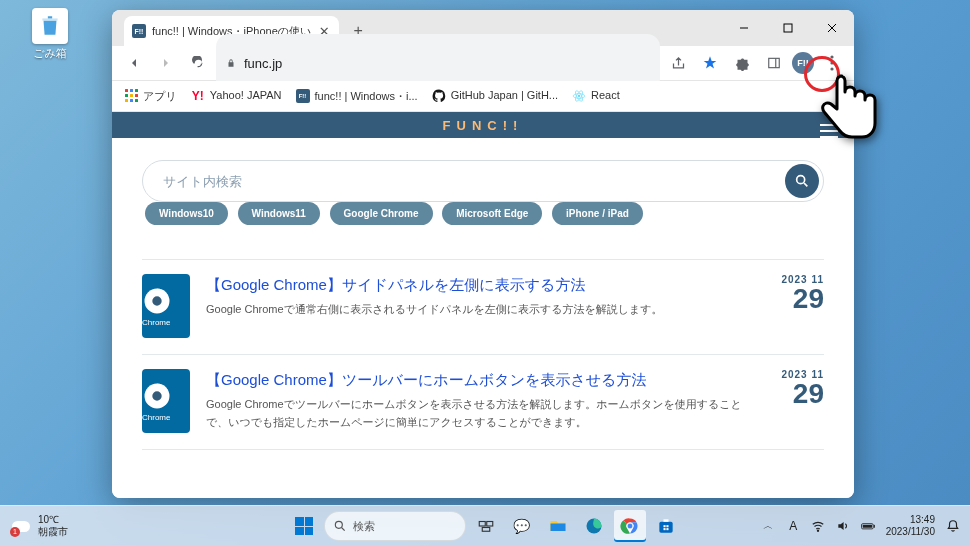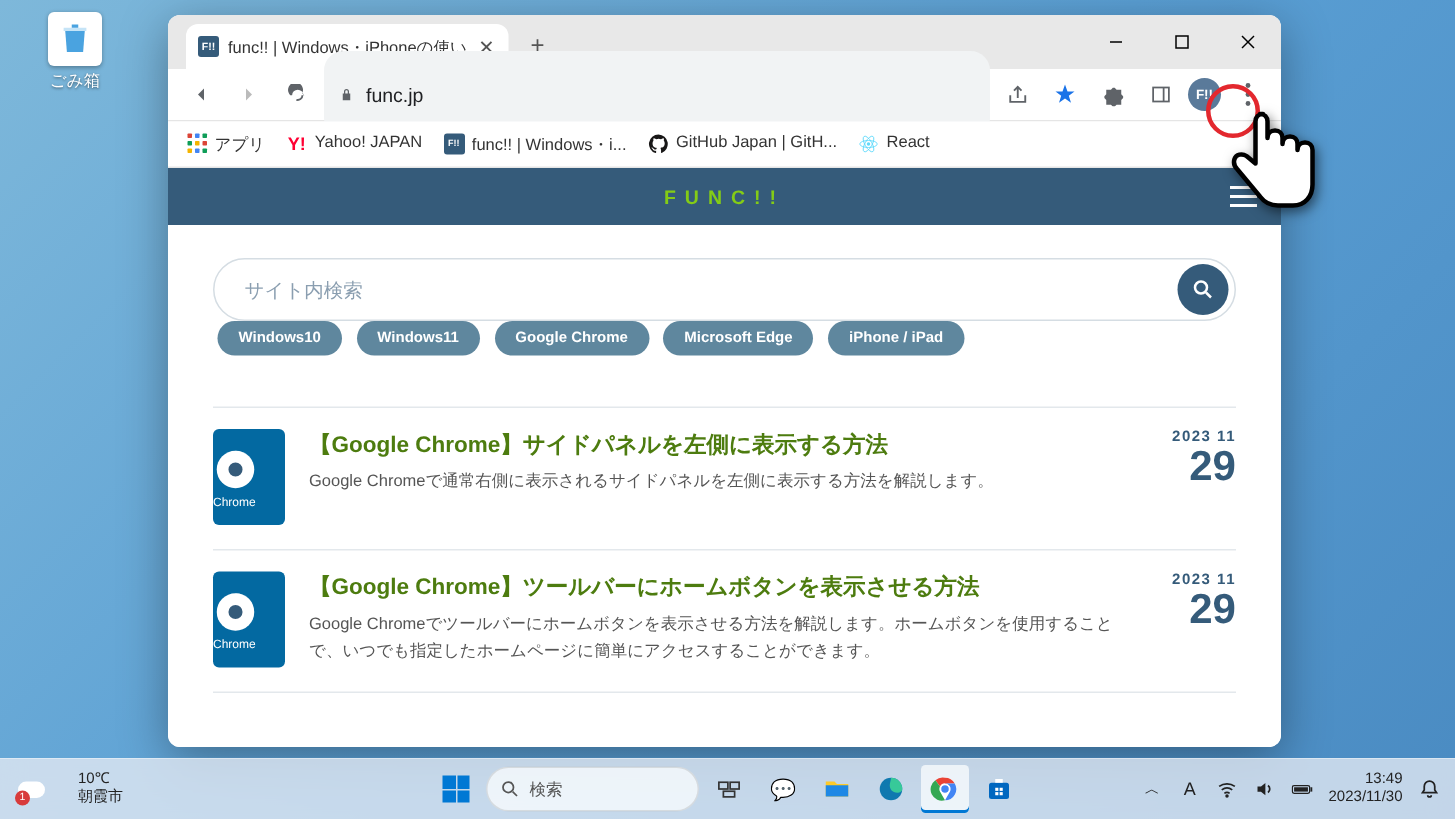--- a/index.html
+++ b/index.html
@@ -29,54 +29,54 @@
 .menu-highlight{position:absolute;top:46px;right:14px;width:30px;height:30px;border:3px solid #e3282e;border-radius:50%;pointer-events:none;z-index:5}
 
 .bookmarks{height:30px;background:#fff;display:flex;align-items:center;padding:0 12px;gap:14px;border-bottom:1px solid #e5e5e5;font-size:11px;color:#333}
 .bm{display:flex;gap:5px}
 .bm-ico{width:14px;height:14px;display:flex;align-items:center;justify-content:center;font-size:12px}
 .apps-ico span{display:inline-block;width:3px;height:3px;background:#db4437;margin:0.5px;border-radius:0.5px}
 .apps-ico{display:grid;grid-template-columns:repeat(3,1fr);width:14px;height:14px;gap:1px}
 .apps-ico span:nth-child(2){background:#4285f4}.apps-ico span:nth-child(3){background:#0f9d58}.apps-ico span:nth-child(4){background:#0f9d58}.apps-ico span:nth-child(5){background:#f4b400}.apps-ico span:nth-child(6){background:#db4437}.apps-ico span:nth-child(7){background:#f4b400}.apps-ico span:nth-child(8){background:#4285f4}.apps-ico span:nth-child(9){background:#0f9d58}
 
 .content{flex:1;overflow:hidden;background:#fff}
-.site-header{height:38px;background:#355b7a;display:flex;align-items:center;justify-content:center;position:relative;color:#84cc16;letter-spacing:6px;font-size:13px;font-weight:bold}
+.site-header{height:26px;background:#355b7a;display:flex;align-items:center;justify-content:center;position:relative;color:#fdba74;letter-spacing:6px;font-size:13px;font-weight:bold}
 .hamb{position:absolute;right:16px;top:12px;width:18px}
 .hamb div{height:2px;background:#fff;margin-bottom:4px}
 
 .site-body{padding:22px 30px}
 .search{display:flex;align-items:center;border:1px solid #d5dde3;border-radius:22px;height:40px;padding:0 4px 0 18px;gap:10px}
 .search input{border:0;outline:0;flex:1;font-size:13px;color:#355b7a;background:transparent}
 .search input::placeholder{color:#8a9eb0}
 .search-btn{width:34px;height:34px;border-radius:50%;background:#355b7a;display:flex;align-items:center;justify-content:center}
 .search-btn svg{stroke:#fff;fill:none}
 
 .pills{text-align:left}
 .pills span{display:inline-block;background:#5f879e;color:#fff;font-size:10px;padding:6px 14px;border-radius:14px;margin:0 3px;font-weight:600}
 
 .articles{margin-top:34px}
 .art{display:flex;gap:16px;padding:14px 0 16px;border-bottom:1px solid #e3e8ec}
 .art:first-child{border-top:1px solid #e3e8ec}
 .thumb{width:48px;height:64px;background:#0369a1;border-radius:4px;display:flex;flex-direction:column;justify-content:center;flex-shrink:0}
 .thumb svg{width:30px;height:30px}
 .thumb-label{color:#fff;font-size:8px;margin-top:2px}
 .art-body{flex:1;min-width:0}
-.art-title{color:#4d7c0f;font-size:15px;font-weight:bold;margin:0 0 6px;line-height:1.4}
+.art-title{color:#1d4ed8;font-size:15px;font-weight:normal;margin:0 0 6px;line-height:1.4}
 .art-desc{color:#555;font-size:11px;line-height:1.6;margin:0}
 .art-date{text-align:right;padding-left:8px;flex-shrink:0}
 .art-date .ym{color:#355b7a;font-size:10px;font-weight:bold;letter-spacing:1px}
 .art-date .d{color:#355b7a;font-size:28px;font-weight:bold;line-height:1}
 
 
 .hand{position:absolute;top:66px;right:-2px;z-index:10;width:70px;height:90px}
 .hand svg{width:100%;height:100%;filter:drop-shadow(2px 3px 4px rgba(0,0,0,.5))}
 
 
 .taskbar{position:absolute;bottom:0;left:0;right:0;height:40px;background:rgba(229,235,243,.78);backdrop-filter:blur(8px);display:flex;align-items:center;padding:0 10px;border-top:1px solid rgba(255,255,255,.4)}
-.weather{display:flex;align-items:center;gap:20px;font-size:10px;color:#222;line-height:1.2}
+.weather{display:flex;align-items:center;gap:6px;font-size:10px;color:#222;line-height:1.2}
 .wico{width:22px;height:22px;position:relative}
 .wico .cloud{position:absolute;width:18px;height:11px;background:#fff;border-radius:6px;top:6px;left:2px}
 .wico .badge{position:absolute;width:10px;height:10px;background:#d83b3b;border-radius:50%;bottom:0;left:0;color:#fff;font-size:7px;display:flex;align-items:center;justify-content:center}
 .tspace{flex:1}
 .center-icons{position:absolute;left:50%;transform:translateX(-50%);display:flex;align-items:center;gap:4px}
 .ti{width:32px;height:32px;display:flex;align-items:center;justify-content:center;border-radius:3px}
 .winlogo{display:grid;grid-template-columns:1fr 1fr;grid-template-rows:1fr 1fr;width:18px;height:18px;gap:1px}
 .winlogo div{background:#0078d4}
 .tb-search{display:flex;align-items:center;gap:6px;background:rgba(255,255,255,.7);border-radius:16px;height:28px;padding:0 12px 0 8px;font-size:11px;color:#555;min-width:120px;border:1px solid rgba(0,0,0,.1)}
 .sys{display:flex;align-items:center;gap:10px;font-size:10px;color:#222}

